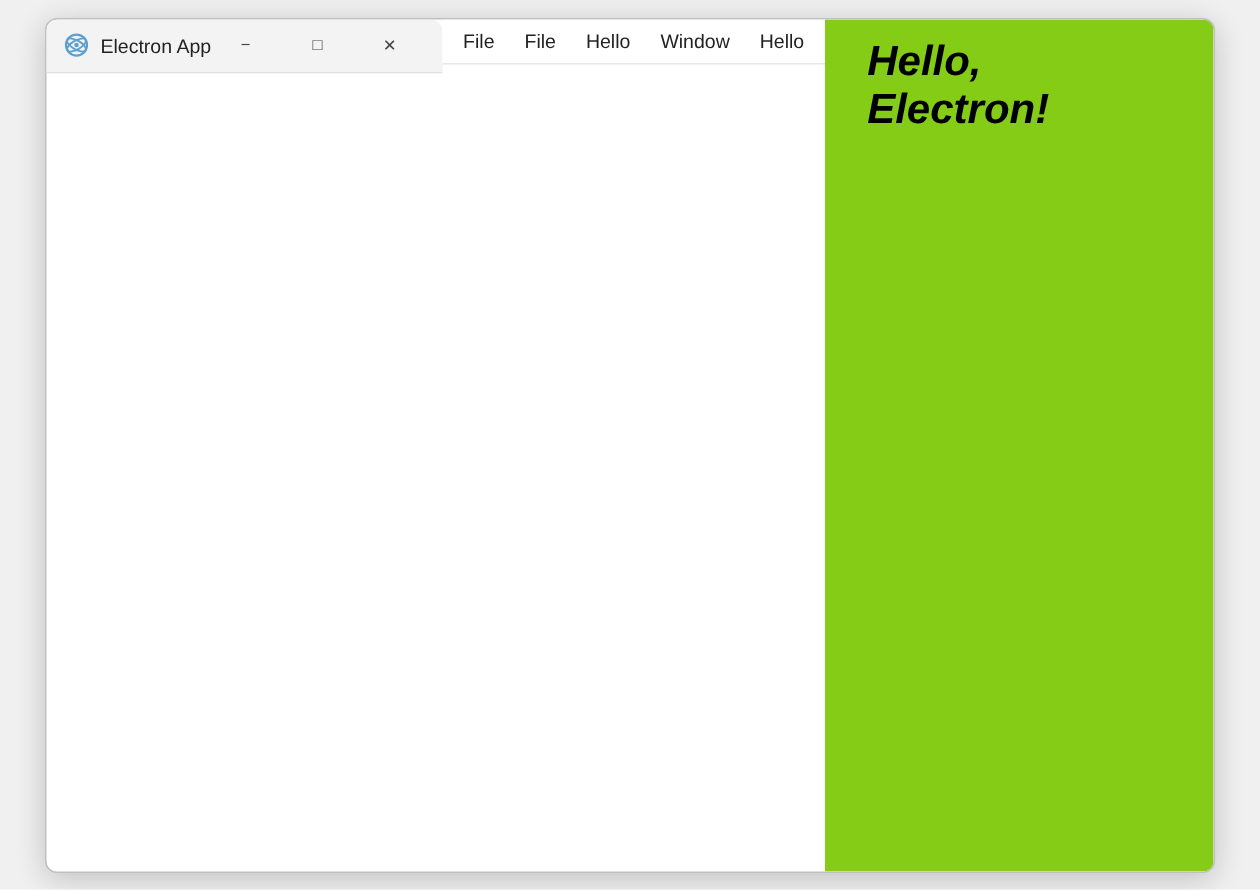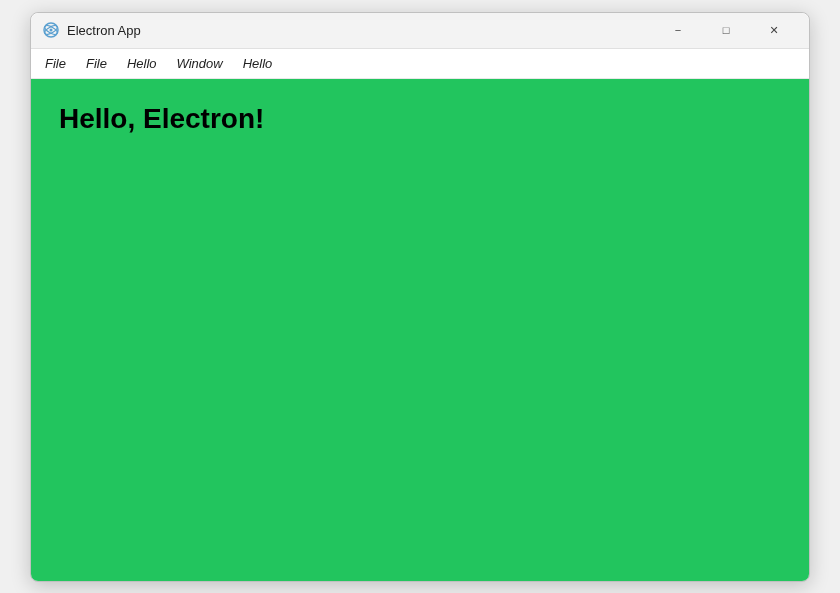--- a/index.html
+++ b/index.html
@@ -20,21 +20,20 @@
     }
 
     .window {
       width: 780px;
       height: 570px;
       background: #ffffff;
       border: 1px solid #c0c0c0;
       border-radius: 8px;
       box-shadow: 0 4px 20px rgba(0,0,0,0.2);
       display: flex;
-      flex-direction: column;
       overflow: hidden;
       justify-content: center;
     }
 
     .title-bar {
       height: 36px;
       background: #f3f3f3;
       border-bottom: 1px solid #e0e0e0;
       display: flex;
       align-items: center;
@@ -83,36 +82,36 @@
       color: #444;
     }
 
     .menu-bar {
       height: 30px;
       background: #ffffff;
       border-bottom: 1px solid #e8e8e8;
       display: flex;
       align-items: center;
       padding: 4px 4px;
-      font-style: italic;
     }
 
     .menu-item {
       padding: 4px 10px;
       font-size: 13px;
       color: #222;
       cursor: pointer;
       border-radius: 4px;
     }
 
     .content-area {
       flex: 1;
-      background: #22c55e;
-      padding: 24px 28px;
+      background: #84cc16;
+      padding: 12px 28px;
       overflow: auto;
+      font-style: italic;
     }
 
     .main-heading {
       font-size: 28px;
       font-weight: 700;
       color: #000;
     }
   </style>
 </head>
 <body>

